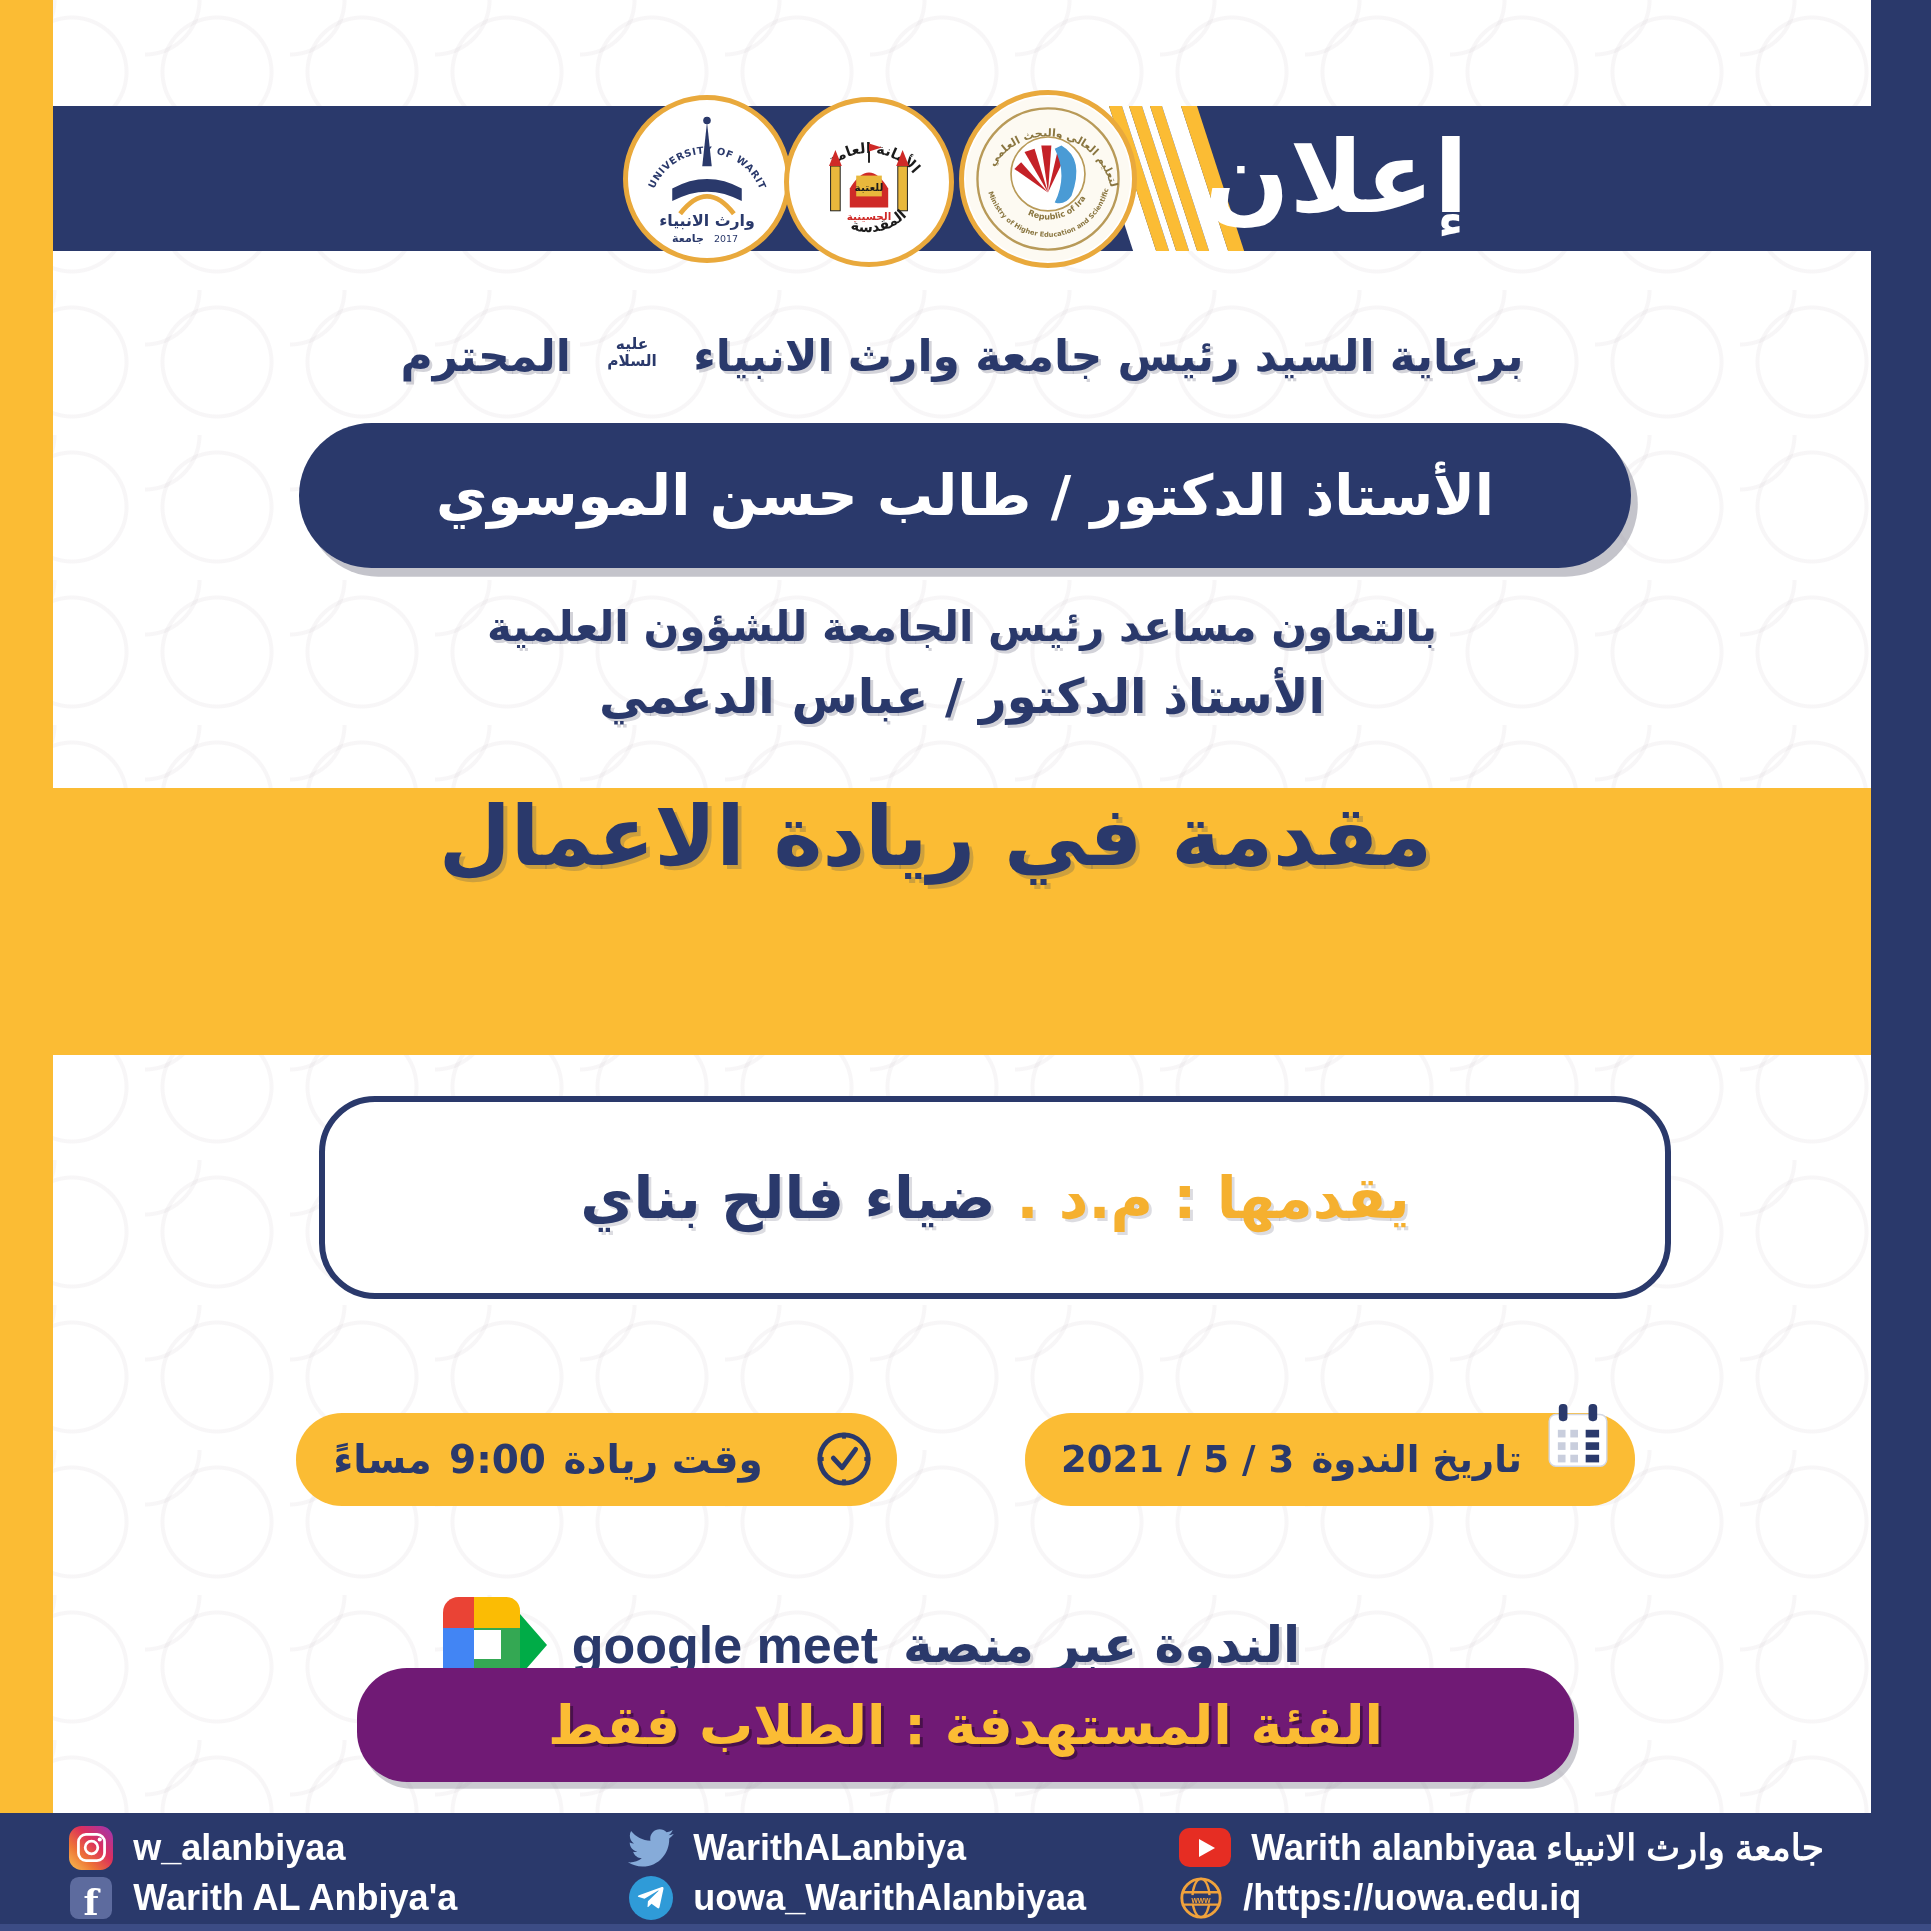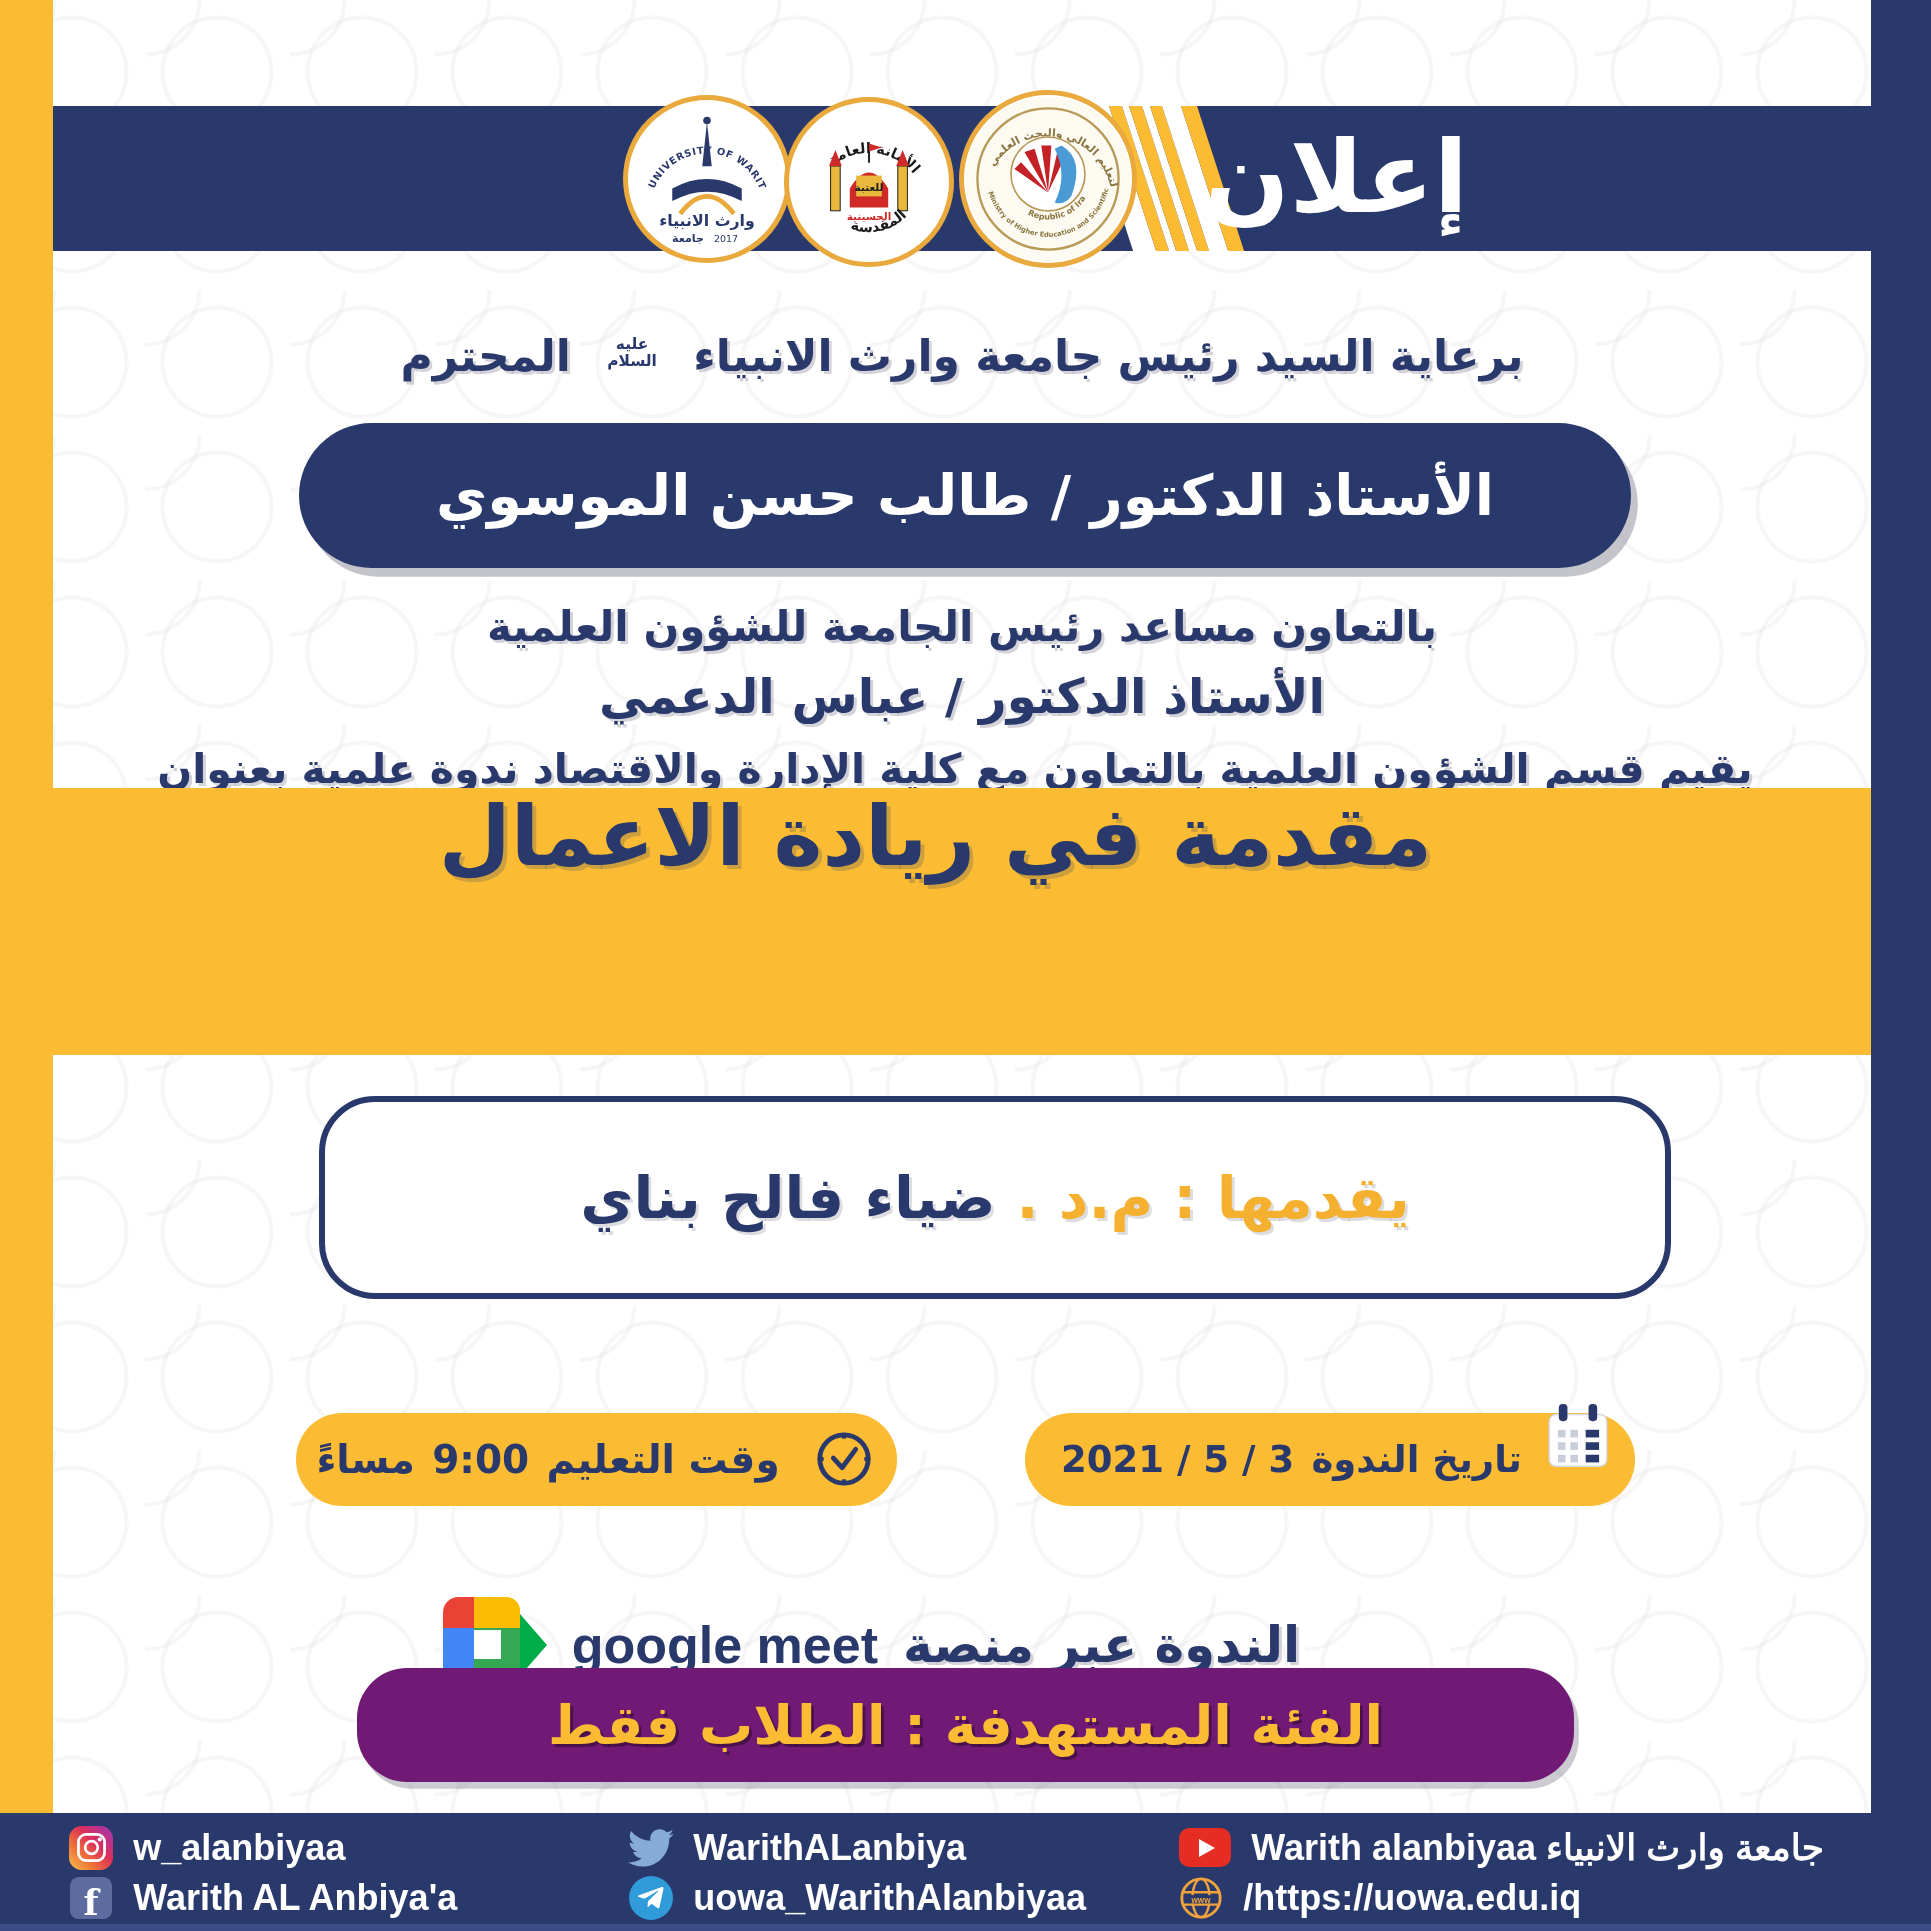--- a/index.html
+++ b/index.html
@@ -239,21 +239,20 @@
     <span class="salutation navy-text"><span>عليه</span><br><span>السلام</span></span>
     <span>المحترم</span>
   </div>
 
   <div class="president-pill rtl">
     <span>الأستاذ الدكتور / طالب حسن الموسوي</span>
   </div>
 
   <div class="sup-line1 rtl navy-text shadowed">بالتعاون مساعد رئيس الجامعة للشؤون العلمية</div>
   <div class="sup-line2 rtl navy-text shadowed">الأستاذ الدكتور / عباس الدعمي</div>
-  <div class="org-line rtl navy-text shadowed">يقيم قسم الشؤون العلمية بالتعاون مع كلية الإدارة والاقتصاد ندوة علمية بعنوان</div>
 
   <div class="title-band">
     <span class="seminar-title rtl">مقدمة في ريادة الاعمال</span>
   </div>
 
   <div class="presenter-box rtl">
     <span class="p-label">يقدمها : م.د .</span>
     <span class="p-name">ضياء فالح بناي</span>
   </div>
 
@@ -286,21 +285,21 @@
     <span class="clock-wrap">
       <svg viewBox="0 0 62 62" width="60" height="60">
         <circle cx="31" cy="31" r="25" fill="none" stroke="#2a396b" stroke-width="5"></circle>
         <line x1="31" y1="4" x2="31" y2="10" stroke="#2a396b" stroke-width="4"></line>
         <line x1="31" y1="52" x2="31" y2="58" stroke="#2a396b" stroke-width="4"></line>
         <line x1="4" y1="31" x2="10" y2="31" stroke="#2a396b" stroke-width="4"></line>
         <line x1="52" y1="31" x2="58" y2="31" stroke="#2a396b" stroke-width="4"></line>
         <polyline points="20,30 29,40 43,21" fill="none" stroke="#2a396b" stroke-width="5" stroke-linecap="round" stroke-linejoin="round"></polyline>
       </svg>
     </span>
-    <span>وقت التعليم</span>
+    <span>وقت ريادة</span>
     <span>9:00</span>
     <span>مساءً</span>
   </div>
 
   <div class="meet-row">
     <span class="meet-text-ar rtl shadowed">الندوة عبر منصة</span>
     <span class="meet-text-en">google meet</span>
     <span class="meet-icon">
       <div class="m-red"></div>
       <div class="m-yellow"></div>

